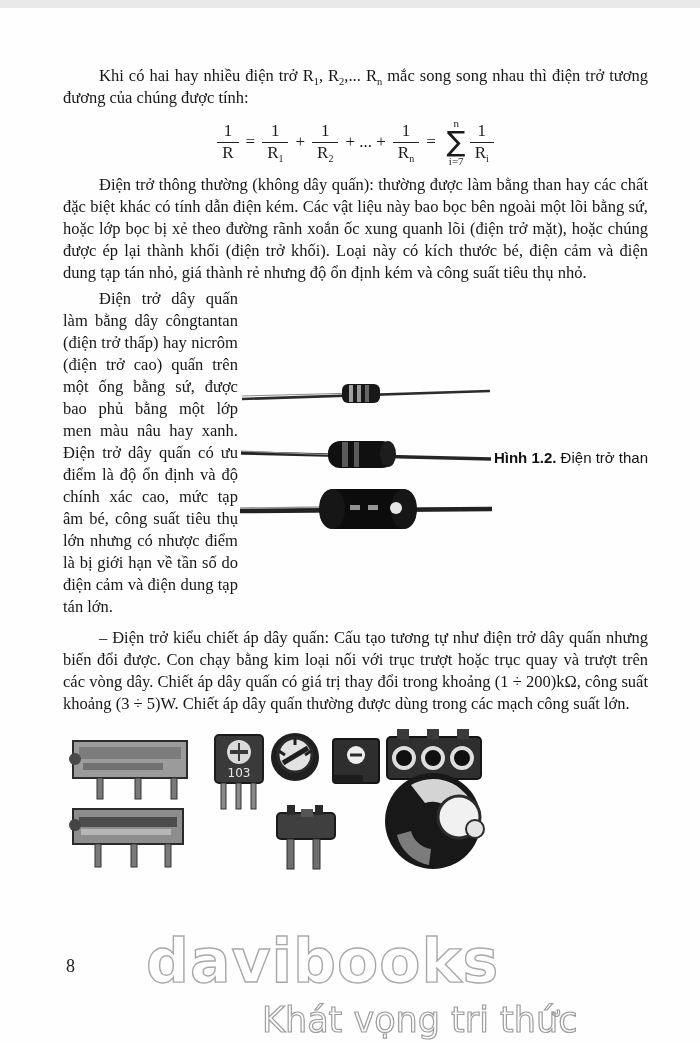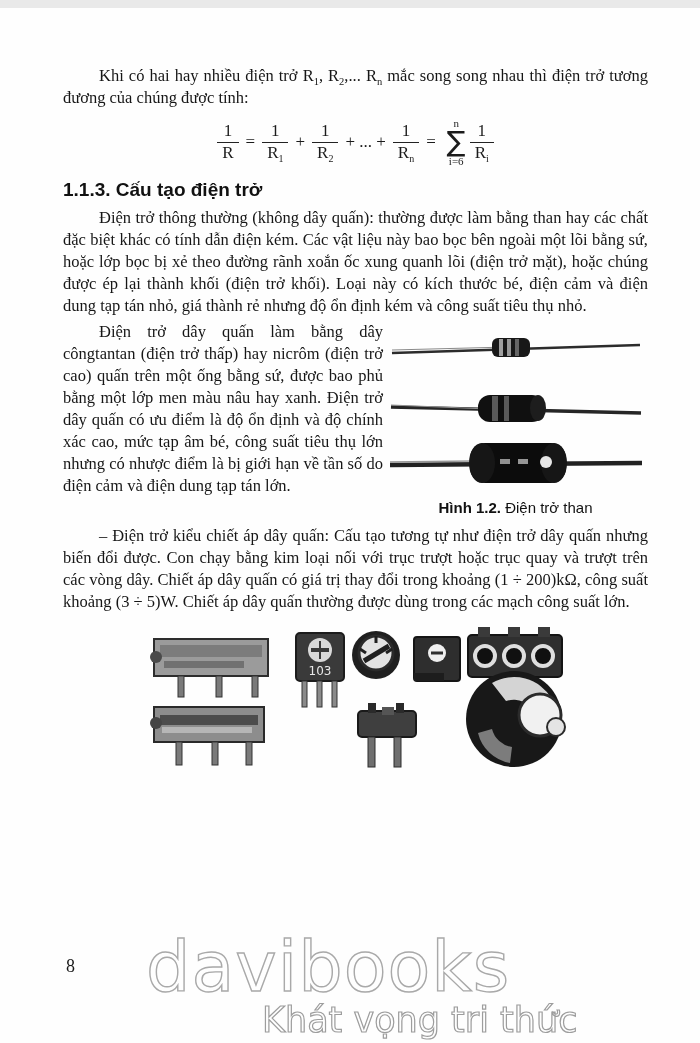--- a/index.html
+++ b/index.html
@@ -49,38 +49,37 @@
     font-weight: bold;
     color: #111;
   }
 
   
   .columns { display: flex; margin-top: 4px; justify-content: center; }
   .col-text { width: 320px; }
   .col-fig {
     flex: 1;
     display: flex;
-    flex-direction: column;
+    flex-direction: row;
     align-items: center;
     padding-top: 4px;
   }
   .fig-caption {
     font-family: "Liberation Sans", sans-serif;
     font-size: 15px;
     color: #111;
     margin-top: 6px;
     text-align: center;
     white-space: nowrap;
   }
   .fig-caption .cap-label { font-weight: bold; }
 
   .fig13-wrap {
     margin-top: 10px;
     display: flex;
-    flex-direction: column;
     align-items: center;
     gap: 12px;
   }
 
   .para3 { margin-top: 9px; }
   .para4 { margin-top: 13px; }
 
   .page-number {
     position: absolute;
     left: 66px;
@@ -88,25 +87,26 @@
     font-size: 18px;
     color: #1a1a1a;
   }
 
   
   .wm1 {
     position: absolute;
     left: 146px;
     top: 918px;
     font-family: "DejaVu Sans", sans-serif;
-    font-size: 70px;
+    font-size: 60px;
     letter-spacing: 1px;
     color: transparent;
     -webkit-text-stroke: 1.4px #a9a9a9;
     pointer-events: none;
+    font-weight: bold;
   }
   .wm2 {
     position: absolute;
     left: 262px;
     top: 992px;
     font-family: "DejaVu Sans", sans-serif;
     font-size: 35px;
     color: transparent;
     -webkit-text-stroke: 1.2px #9d9d9d;
     pointer-events: none;
@@ -137,29 +137,28 @@
       </span>
       <span class="op">+ ... +</span>
       <span class="frac">
         <span class="fnum">1</span>
         <span class="fden"><span>R</span><sub>n</sub></span>
       </span>
       <span class="op">=</span>
       <span class="sum">
         <span class="sum-top">n</span>
         <span class="sum-sym">∑</span>
-        <span class="sum-bot">i=6</span>
+        <span class="sum-bot">i=7</span>
       </span>
       <span class="frac">
         <span class="fnum">1</span>
         <span class="fden"><span>R</span><sub>i</sub></span>
       </span>
     </div>
 
-    <h2 class="heading">1.1.3. Cấu tạo điện trở</h2>
 
     <p class="body">Điện trở thông thường (không dây quấn): thường được làm bằng than hay các chất đặc biệt khác có tính dẫn điện kém. Các vật liệu này bao bọc bên ngoài một lõi bằng sứ, hoặc lớp bọc bị xẻ theo đường rãnh xoắn ốc xung quanh lõi (điện trở mặt), hoặc chúng được ép lại thành khối (điện trở khối). Loại này có kích thước bé, điện cảm và điện dung tạp tán nhỏ, giá thành rẻ nhưng độ ổn định kém và công suất tiêu thụ nhỏ.</p>
 
     <div class="columns">
       <p class="body col-text">Điện trở dây quấn làm bằng dây côngtantan (điện trở thấp) hay nicrôm (điện trở cao) quấn trên một ống bằng sứ, được bao phủ bằng một lớp men màu nâu hay xanh. Điện trở dây quấn có ưu điểm là độ ổn định và độ chính xác cao, mức tạp âm bé, công suất tiêu thụ lớn nhưng có nhược điểm là bị giới hạn về tần số do điện cảm và điện dung tạp tán lớn.</p>
       <div class="col-fig">
         <svg width="256" height="168" viewBox="0 0 256 168">
 
           <g>
             <line x1="4" y1="28" x2="252" y2="20" stroke="#2c2c2c" stroke-width="2.6"></line>

